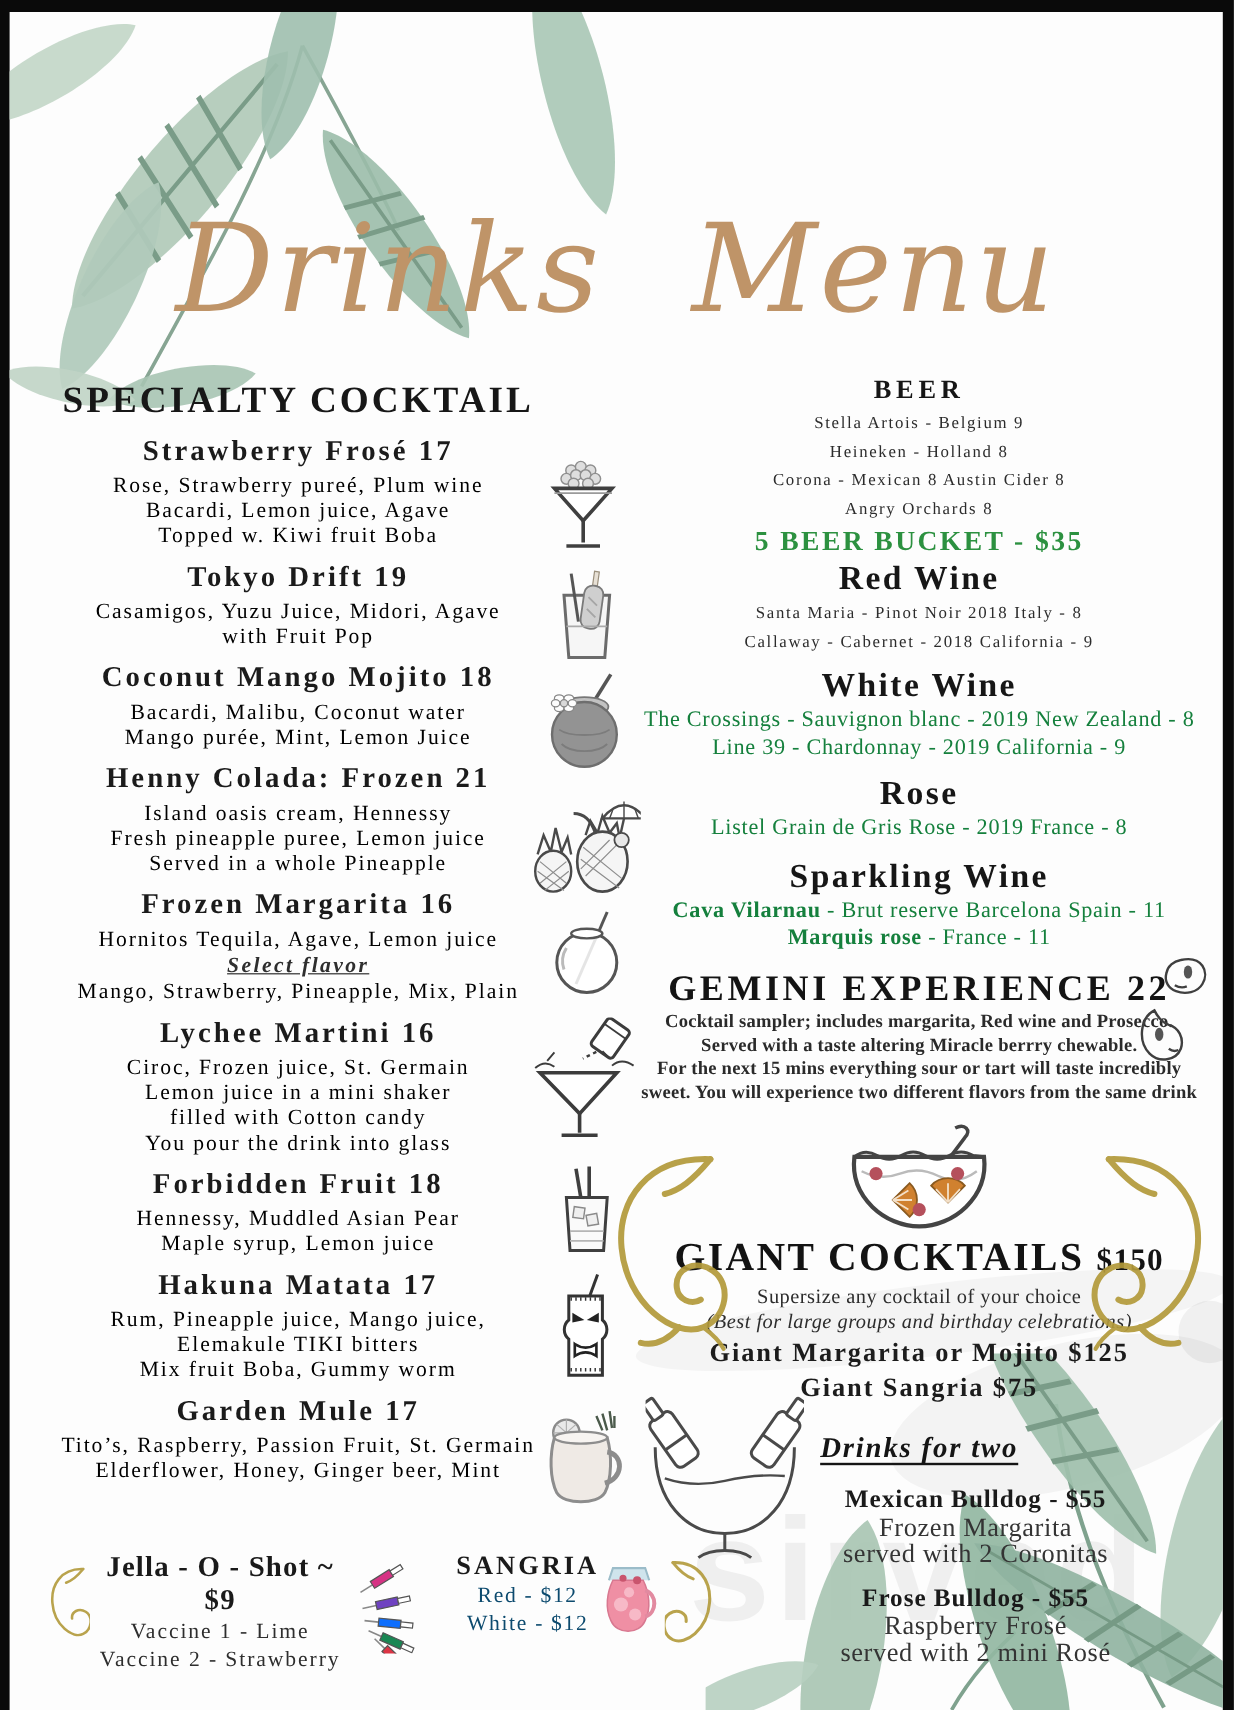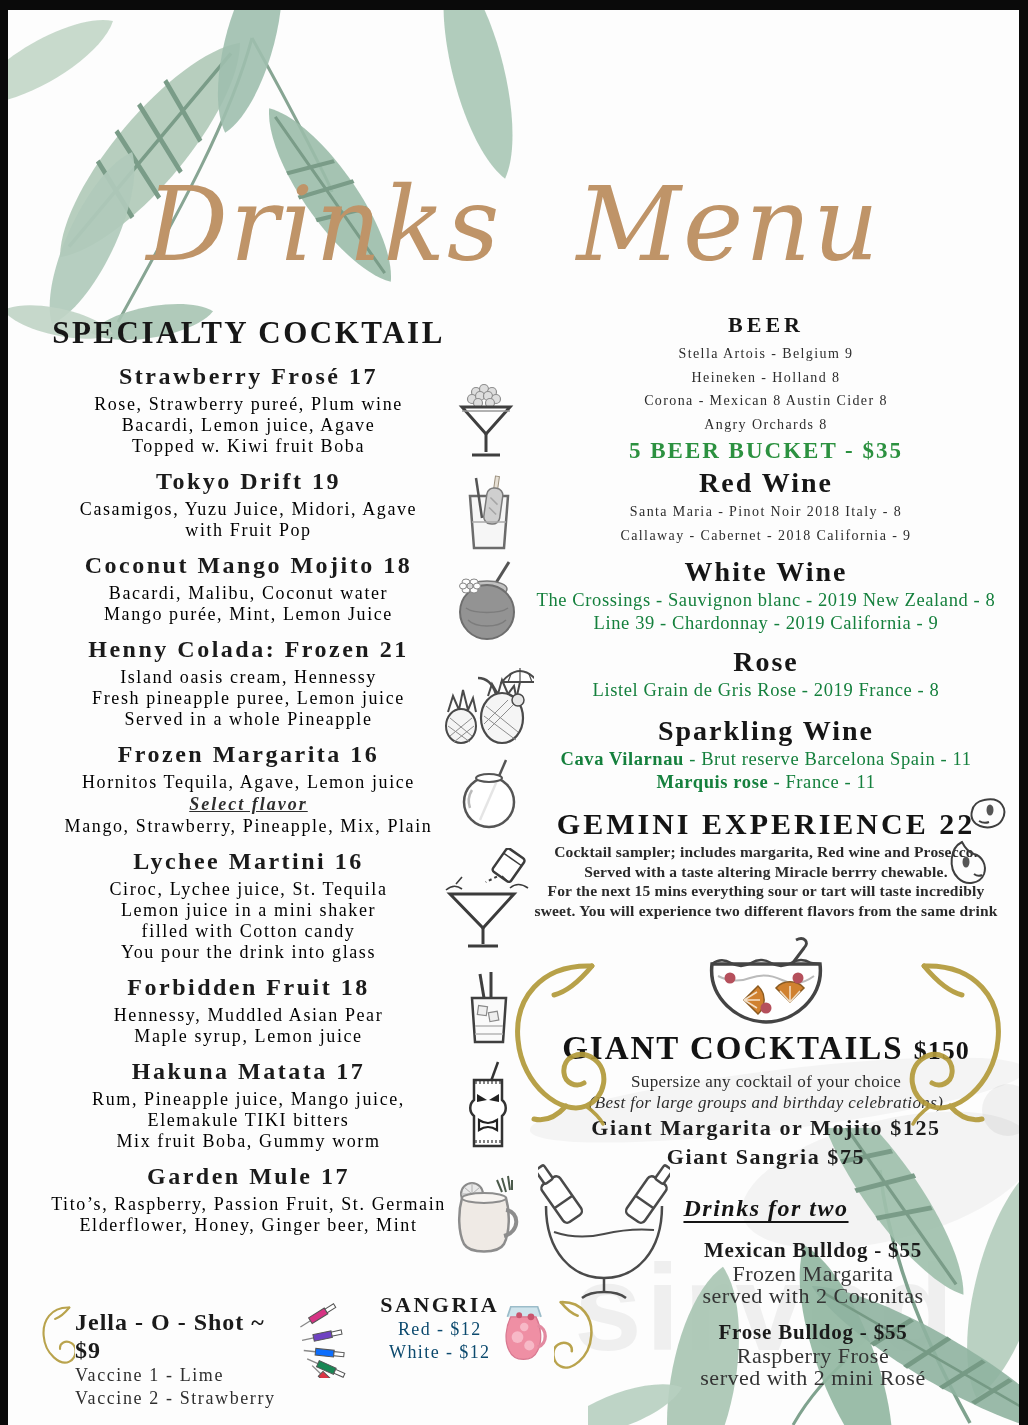--- a/index.html
+++ b/index.html
@@ -37,21 +37,21 @@
   .giant-sub-it{font-style:italic;}
   .giant-line{font-size:22px;font-weight:bold;letter-spacing:1.6px;line-height:29px;color:#1c1c1c;}
   .dft-head{margin-top:20px;font-size:24px;font-weight:bold;font-style:italic;letter-spacing:1.5px;
             line-height:34px;text-decoration:underline;text-underline-offset:5px;color:#151515;}
   .dft-items{margin-left:128px;width:330px;}
   .dft-item{margin-top:12px;}
   .dft-name{font-size:21px;font-weight:bold;letter-spacing:.8px;line-height:26px;color:#1a1a1a;}
   .dft-line{font-size:22px;letter-spacing:.5px;line-height:22px;color:#343434;}
   
   .bottom-strip{position:absolute;left:30px;top:1278px;width:560px;display:flex;align-items:flex-start;}
-  .jella{width:258px;text-align:left;padding-top:4px;margin-top:16px;}
+  .jella{width:258px;text-align:center;padding-top:4px;}
   .jella-head{font-size:24px;font-weight:bold;letter-spacing:1px;line-height:28px;color:#1a1a1a;}
   .jella-line{font-size:18px;letter-spacing:1.6px;line-height:23px;color:#2e2e2e;}
   .sangria{width:128px;text-align:center;padding-top:4px;margin-left:16px;}
   .sangria-head{font-size:22px;font-weight:bold;letter-spacing:2.5px;line-height:26px;color:#1a1a1a;}
   .sangria-line{font-size:18px;letter-spacing:1.4px;line-height:23px;color:#0c4a6e;}
   
   .watermark{position:absolute;left:566px;top:1228px;font-family:"Liberation Sans",sans-serif;
              font-weight:bold;font-size:122px;letter-spacing:4px;color:rgba(0,0,0,0.055);}
   .flip{transform:scaleX(-1);}
   svg{display:block;}
@@ -163,21 +163,21 @@
 
     <div class="item">
       <div class="item-name">Frozen Margarita 16</div>
       <div class="item-line">Hornitos Tequila, Agave, Lemon juice</div>
       <div class="select-flavor">Select flavor</div>
       <div class="item-line">Mango, Strawberry, Pineapple, Mix, Plain</div>
     </div>
 
     <div class="item">
       <div class="item-name">Lychee Martini 16</div>
-      <div class="item-line">Ciroc, Lychee juice, St. Tequila</div>
+      <div class="item-line">Ciroc, Frozen juice, St. Germain</div>
       <div class="item-line">Lemon juice in a mini shaker</div>
       <div class="item-line">filled with Cotton candy</div>
       <div class="item-line">You pour the drink into glass</div>
     </div>
 
     <div class="item">
       <div class="item-name">Forbidden Fruit 18</div>
       <div class="item-line">Hennessy, Muddled Asian Pear</div>
       <div class="item-line">Maple syrup, Lemon juice</div>
     </div>

